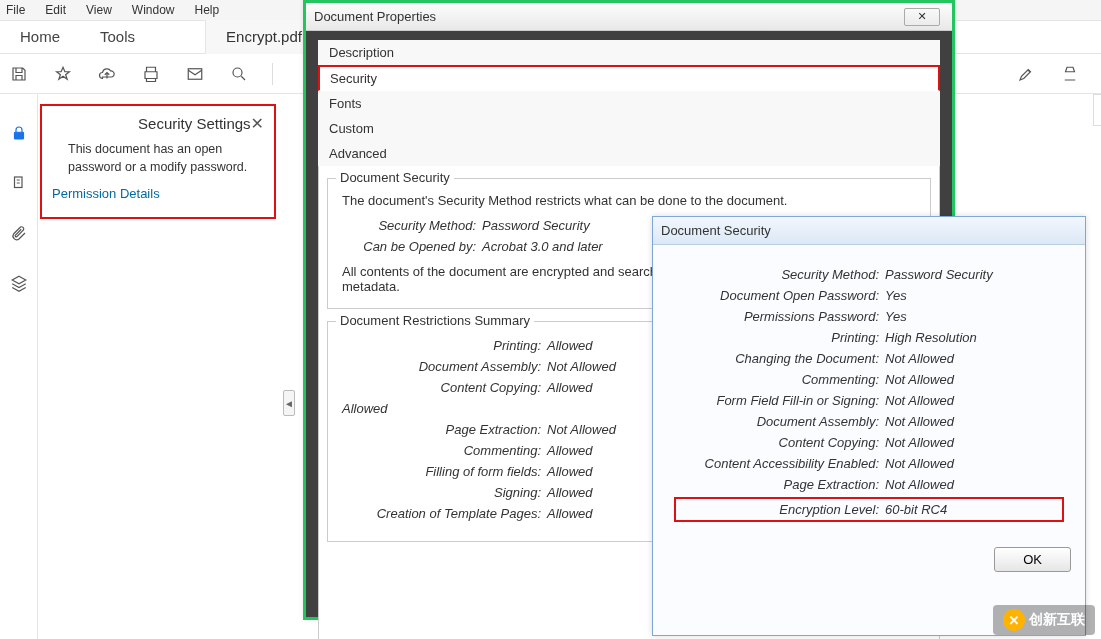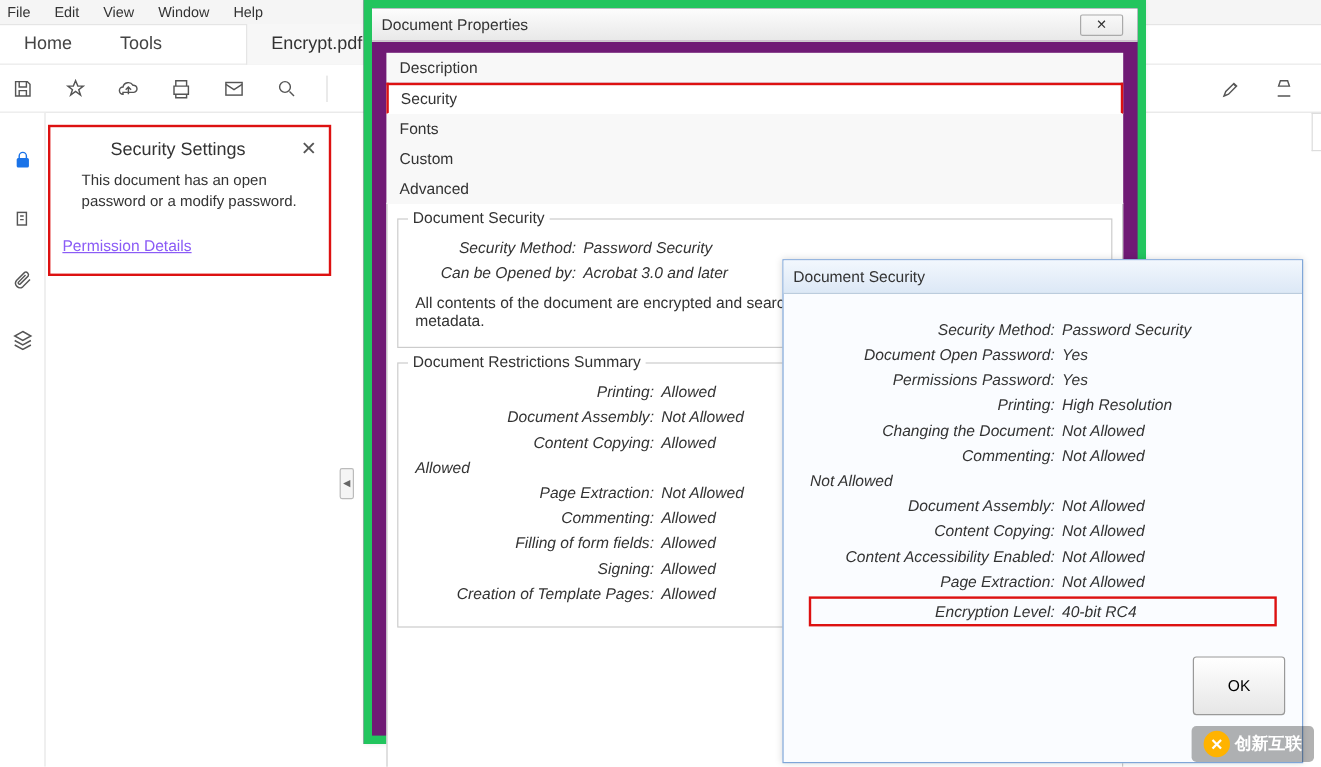--- a/index.html
+++ b/index.html
@@ -21,28 +21,28 @@
 .tool-sep { width:1px; height:22px; background:#ddd; }
 .toolbar-right { margin-left:auto; display:flex; gap:22px; padding-right:12px; }
 
 
 .workspace { position:absolute; top:94px; left:0; right:0; bottom:0; display:flex; }
 .sidebar { width:38px; background:#fff; border-right:1px solid #e5e5e5; display:flex; flex-direction:column; align-items:center; padding-top:28px; gap:28px; }
 .sidebar .lock svg { stroke:#1a73e8; fill:#1a73e8; }
 
 
 .sec-panel { position:absolute; left:40px; top:104px; width:236px; border:2px solid #d11; padding:8px 10px 16px; background:#fff; }
-.sec-panel-hdr { display:flex; justify-content:space-between; align-items:center; margin-bottom:8px;margin-left:40px; }
+.sec-panel-hdr { display:flex; justify-content:flex-end; align-items:center; margin-bottom:8px;margin-left:40px; }
 .sec-panel-title { font-size:15px; color:#333; }
 .sec-panel-close { font-size:16px; color:#555; cursor:pointer; }
 .sec-panel-body { font-size:12.5px; color:#333; line-height:1.4;margin-left:16px; }
-.perm-link { color:#8b5cf6; text-decoration:underline; margin-top:20px; display:inline-block; cursor:pointer; }
-
-
-.dlg-props { position:absolute; left:303px; top:0px; width:652px; height:620px; border:7px solid #22c55e; background:#701a75; box-shadow:0 0 4px rgba(0,0,0,0.1); }
+.perm-link { color:#0369a1; margin-top:10px; display:inline-block; cursor:pointer; }
+
+
+.dlg-props { position:absolute; left:303px; top:0px; width:652px; height:620px; border:3px solid #22c55e; background:#404040; box-shadow:0 0 4px rgba(0,0,0,0.1); }
 .dlg-titlebar { display:flex; align-items:center; justify-content:space-between; height:28px; padding:0 8px; font-size:13px; background:linear-gradient(#fdfdfd,#e8e8e8); border-bottom:1px solid #ccc; }
 .dlg-close { width:36px; height:18px; border:1px solid #aaa; border-radius:2px; display:flex; align-items:center; justify-content:center; font-size:11px; margin-right:4px; }
 .dlg-tabs { display:flex; padding:8px 12px 0 12px;flex-direction:column; }
 .dlg-tab { padding:4px 10px; font-size:13px; border:1px solid transparent; position:relative; top:1px; background:#f8f8f8; }
 .dlg-tab.active { border:2px solid #d11; border-bottom:1px solid #fff; background:#fff; z-index:2; }
 .dlg-body { margin:0 12px 12px 12px; border:1px solid #ccc; background:#fff; padding:8px; height:560px; }
 
 .fieldset { border:1px solid #ccc; margin:4px 0 12px 0; padding:10px 14px 14px 14px; position:relative; }
 .fieldset-legend { position:absolute; top:-9px; left:8px; background:#fff; padding:0 4px; font-size:13px; color:#333; }
 
@@ -184,20 +184,21 @@
   <div class="dlg-tabs">
     <div class="dlg-tab">Description</div>
     <div class="dlg-tab active">Security</div>
     <div class="dlg-tab">Fonts</div>
     <div class="dlg-tab">Custom</div>
     <div class="dlg-tab">Advanced</div>
   </div>
   <div class="dlg-body">
     <div class="fieldset" style="position:relative;">
       <div class="fieldset-legend">Document Security</div>
+      <div style="margin:4px 0 10px 0;">The document's Security Method restricts what can be done to the document.</div>
       <div class="row">
         <div class="lbl" style="width:140px;">Security Method:</div>
         <div class="val">Password Security</div>
       </div>
       <button class="btn show-details">Show Details...</button>
       <div class="row">
         <div class="lbl" style="width:140px;">Can be Opened by:</div>
         <div class="val">Acrobat 3.0 and later</div>
       </div>
       <div style="margin-top:10px;">All contents of the document are encrypted and search engines cannot access the document's metadata.</div>
@@ -269,44 +270,45 @@
       </div>
       <div class="row">
         <div class="lbl">Changing the Document:</div>
         <div class="val">Not Allowed</div>
       </div>
       <div class="row">
         <div class="lbl">Commenting:</div>
         <div class="val">Not Allowed</div>
       </div>
       <div class="row">
+        <div class="lbl">Form Field Fill-in or Signing:</div>
         <div class="val">Not Allowed</div>
       </div>
       <div class="row">
         <div class="lbl">Document Assembly:</div>
         <div class="val">Not Allowed</div>
       </div>
       <div class="row">
         <div class="lbl">Content Copying:</div>
         <div class="val">Not Allowed</div>
       </div>
       <div class="row">
         <div class="lbl">Content Accessibility Enabled:</div>
         <div class="val">Not Allowed</div>
       </div>
       <div class="row">
         <div class="lbl">Page Extraction:</div>
         <div class="val">Not Allowed</div>
       </div>
       <div class="row encbox">
         <div class="lbl">Encryption Level:</div>
-        <div class="val">40-bit RC4</div>
-      </div>
-    </div>
-  <div class="ok-row"><button class="btn" style="padding:16px 28px;">OK</button></div>
+        <div class="val">60-bit RC4</div>
+      </div>
+    </div>
+  <div class="ok-row"><button class="btn" style="padding:4px 28px;">OK</button></div>
 </div>
 
 <div class="redge"></div>
 
 <div class="wm">
   <div class="circ">✕</div>
   <span>创新互联</span>
 </div>
 
 </body></html>

